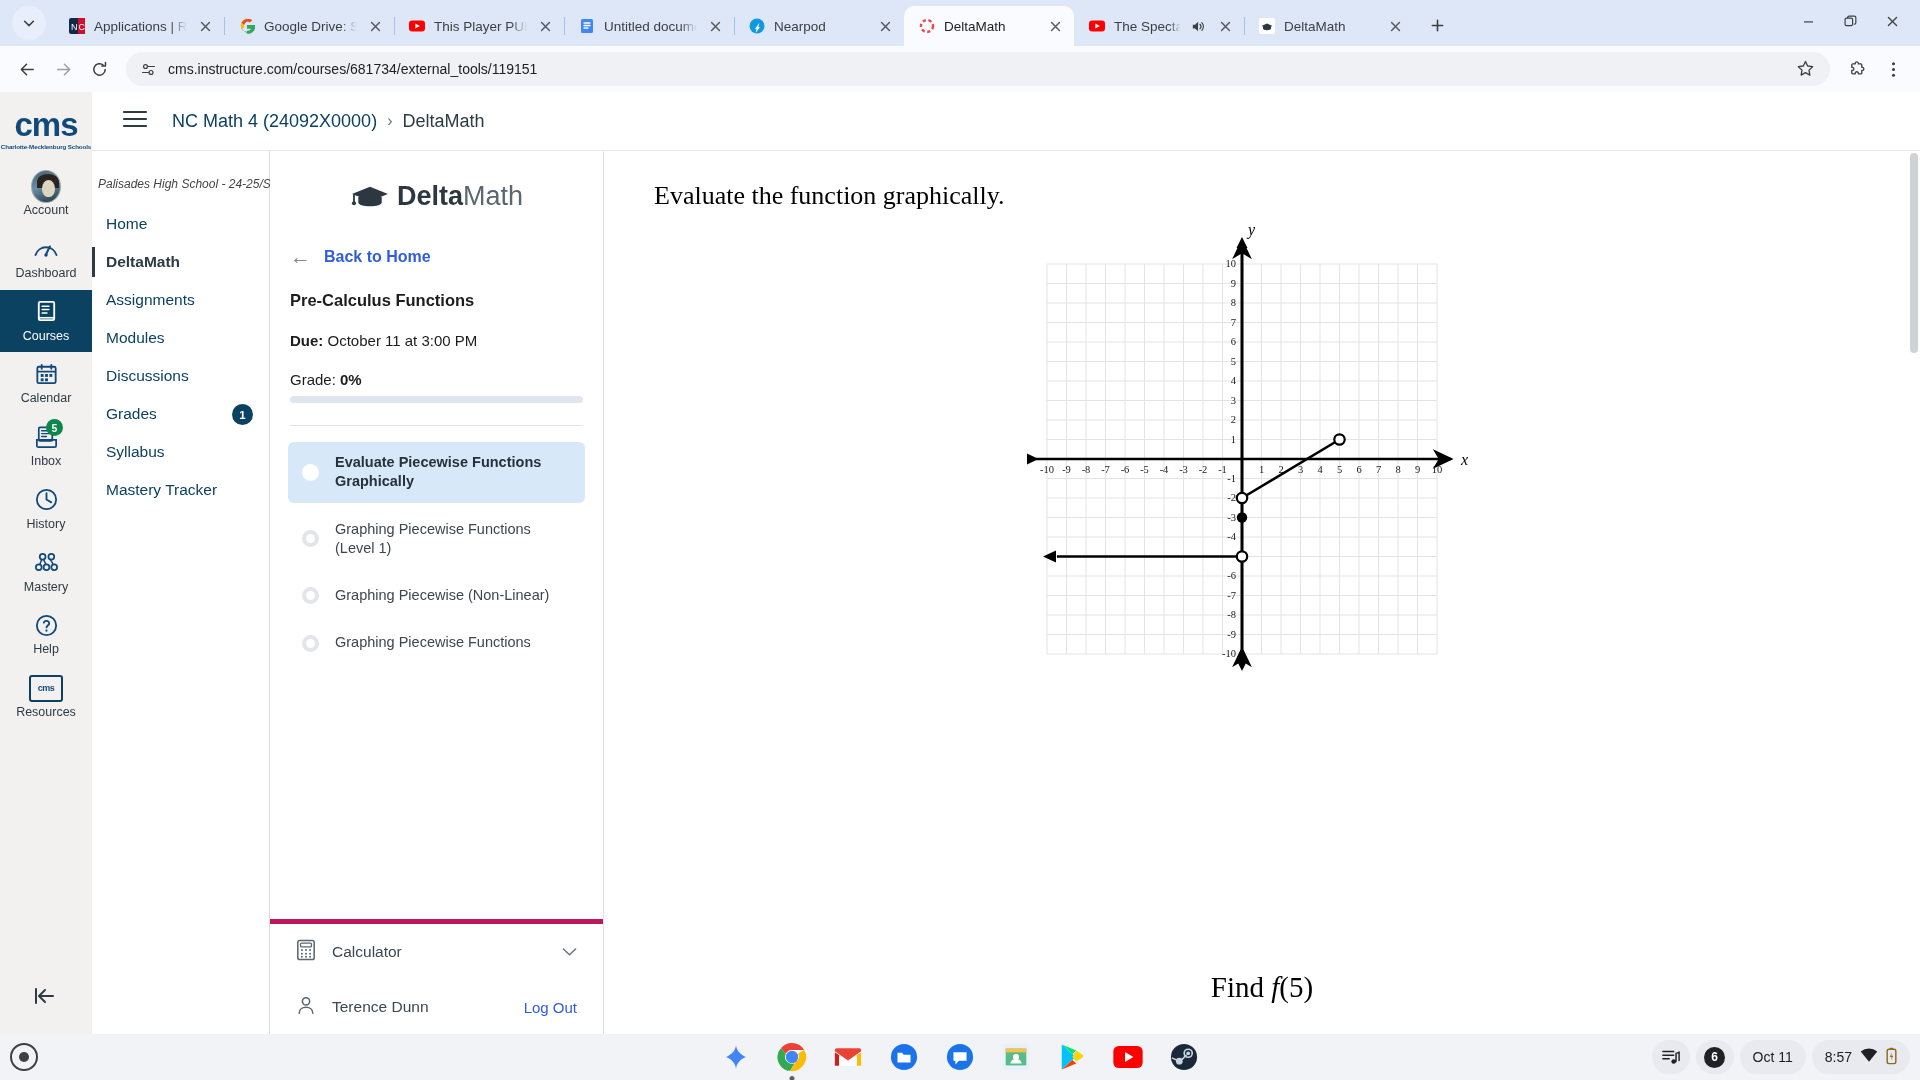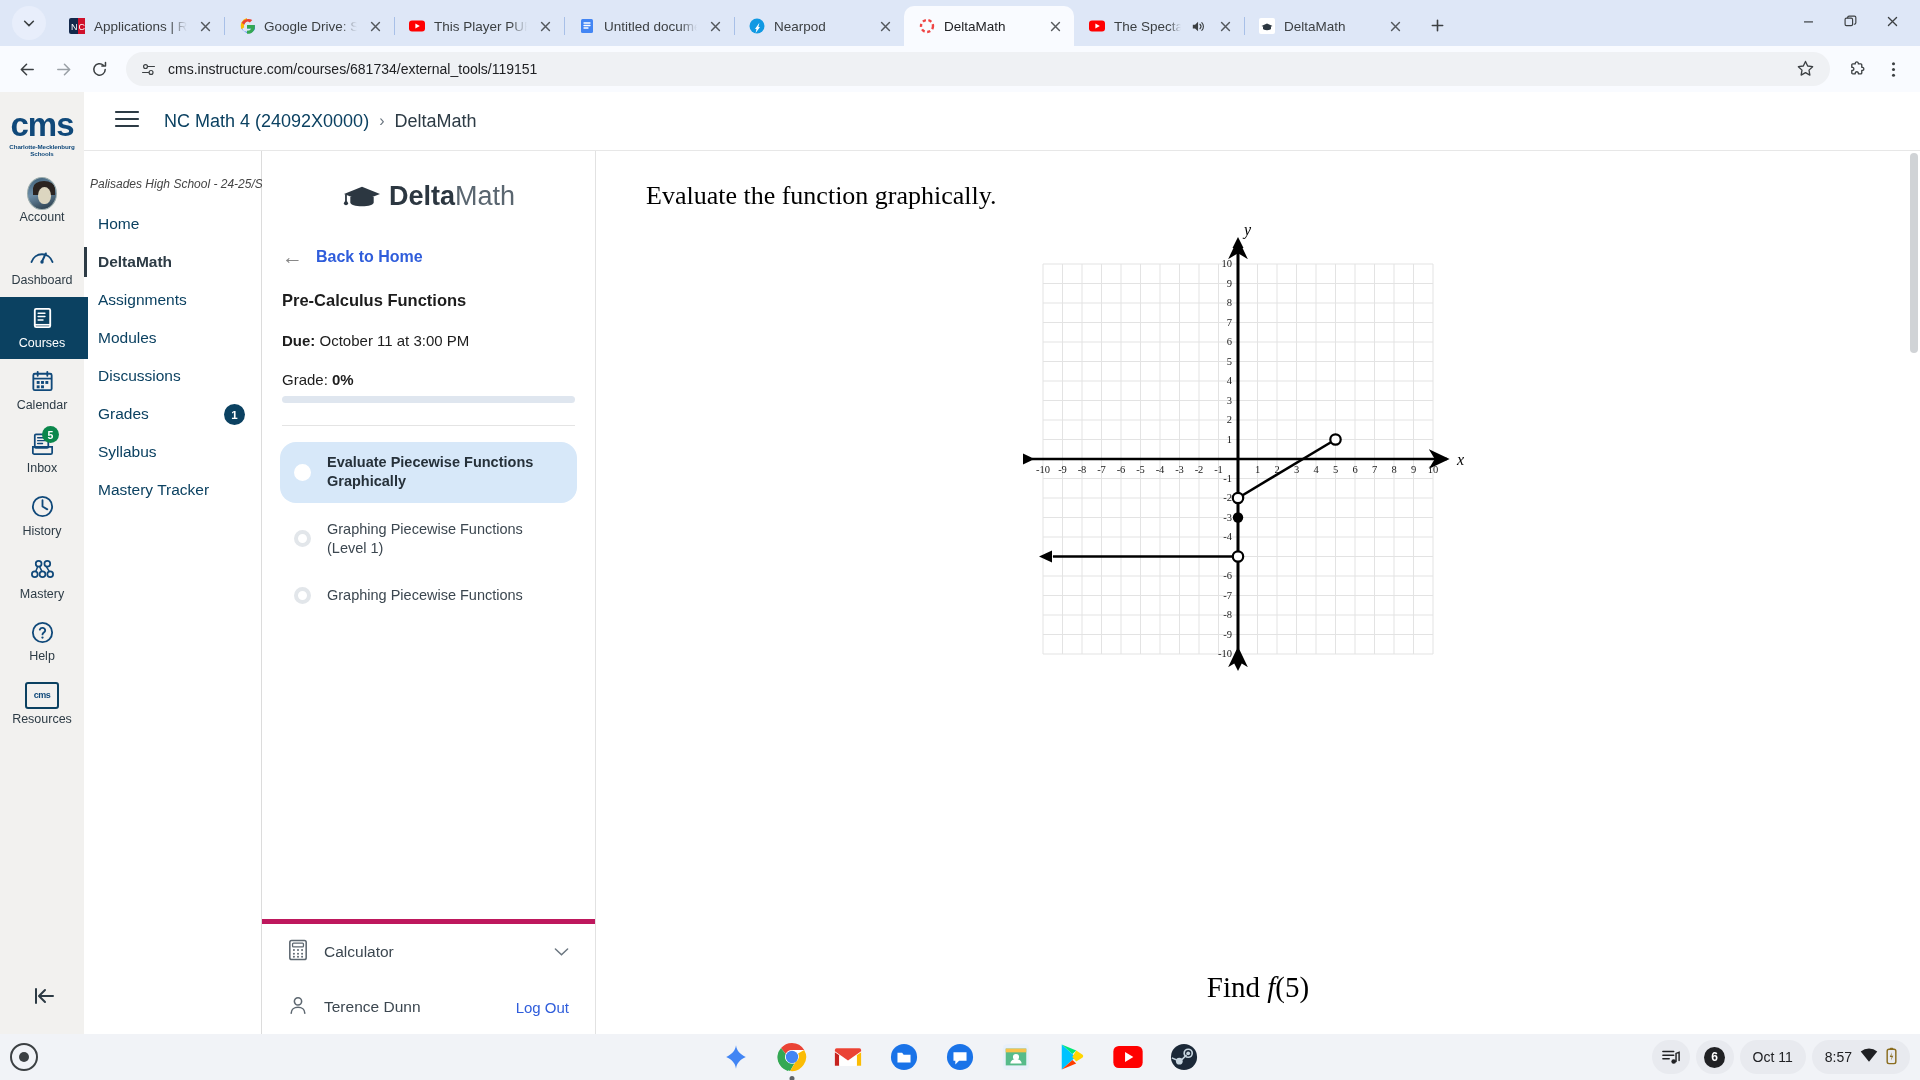--- a/index.html
+++ b/index.html
@@ -45,21 +45,21 @@
     flex:1; height:34px; background:#eff1f4; border-radius:17px; display:flex; align-items:center;
     padding:0 14px; gap:11px; margin:0 8px; min-width:0;
   }
   .omnibox .urltext { font-size:14px; color:#202124; white-space:nowrap; overflow:hidden; flex:1; }
   .omnibox .star { width:20px; height:20px; flex:none; }
 
   
   .viewport { height:942px; display:flex; background:#ffffff; }
 
   .globalnav {
-    width:84px; background:#f2f1ef; flex:none; display:flex; flex-direction:column;
+    width:92px; background:#f2f1ef; flex:none; display:flex; flex-direction:column;
     align-items:center; padding-top:10px; position:relative;
   }
   .cmslogo { padding:6px 0 14px; text-align:center; }
   .cmslogo .big { font-size:33px; font-weight:bold; color:#10497a; letter-spacing:-1px; line-height:1; font-family:"Liberation Sans",sans-serif; }
   .cmslogo .small { font-size:6.2px; font-weight:bold; color:#10497a; margin-top:2px; letter-spacing:-.1px; }
   .gnitem {
     width:92px; padding:7px 0 9px; display:flex; flex-direction:column; align-items:center;
     gap:3px; position:relative; color:#2d3b45;
   }
   .gnitem.active { background:#0b4161; color:#fff; }
@@ -105,21 +105,21 @@
   .backhome .arw { color:#888; font-size:21px; line-height:1; }
   .backhome .lnk { color:#2f5ddb; font-weight:bold; font-size:16px; }
   .asgtitle { font-size:16.5px; font-weight:bold; color:#1d1d1d; margin-bottom:22px; }
   .asgdue { font-size:15px; color:#1d1d1d; margin-bottom:22px; }
   .asgdue b { font-weight:bold; }
   .asggrade { font-size:15px; color:#1d1d1d; margin-bottom:8px; }
   .asggrade b { font-weight:bold; }
   .gradebar { height:7px; border-radius:4px; background:#dfe6ef; width:100%; }
   .divider { height:1px; background:#e4e4e4; margin:22px 0 16px; }
   .problist { padding:0 18px; overflow:hidden; position:relative; height:268px; }
-  .probitem { display:flex; align-items:center; gap:16px; padding:11px 14px; border-radius:16px; margin-bottom:6px; }
+  .probitem { display:flex; align-items:center; gap:16px; padding:11px 14px; border-radius:6px; margin-bottom:6px; }
   .probitem.active { background:#d7e8f9; }
   .probitem .ring { width:17px; height:17px; border-radius:50%; border:4px solid #e2e6ea; flex:none; background:#fff; }
   .probitem.active .ring { border-color:#fff; }
   .probitem .ptxt { font-size:14.5px; color:#3c4750; line-height:1.33; }
   .probitem.active .ptxt { font-weight:bold; color:#26313a; }
   .dmfooter { border-top:5px solid #be185d; margin-top:auto; padding:0 18px; }
   .footrow { display:flex; align-items:center; gap:16px; padding:15px 8px; font-size:15.5px; color:#3c4750; }
   .footrow .chev { margin-left:auto; color:#6b7680; font-size:13px; }
   .footrow .logout { margin-left:auto; color:#2f5ddb; font-size:15px; }
 
@@ -564,20 +564,24 @@
           </div>
 
           <div class="problist">
             <div class="probitem active">
               <span class="ring"></span>
               <span class="ptxt">Evaluate Piecewise Functions Graphically</span>
             </div>
             <div class="probitem">
               <span class="ring"></span>
               <span class="ptxt">Graphing Piecewise Functions (Level 1)</span>
+            </div>
+            <div class="probitem">
+              <span class="ring"></span>
+              <span class="ptxt">Graphing Piecewise (Non-Linear)</span>
             </div>
             <div class="probitem">
               <span class="ring"></span>
               <span class="ptxt">Graphing Piecewise Functions</span>
             </div>
           </div>
 
           <div class="dmfooter">
             <div class="footrow">
               <span>

